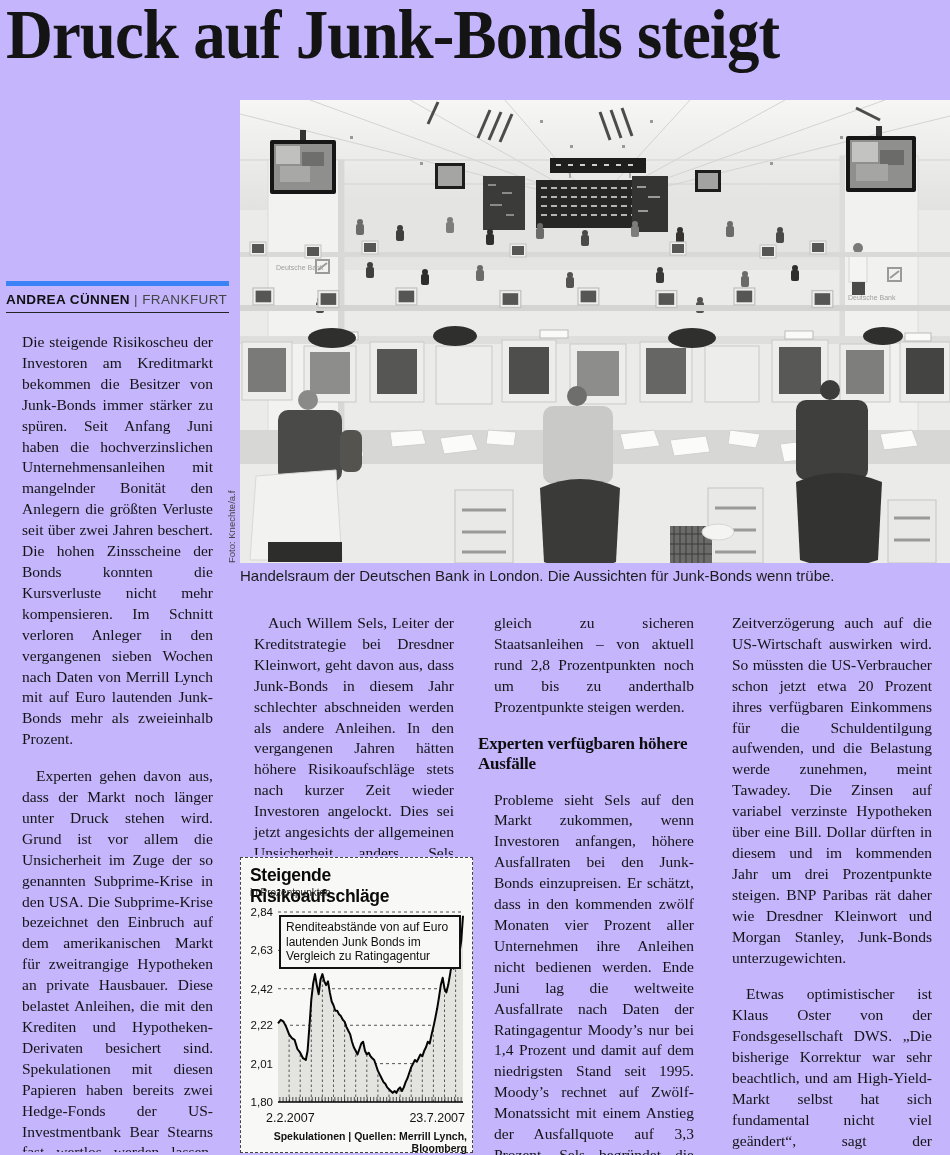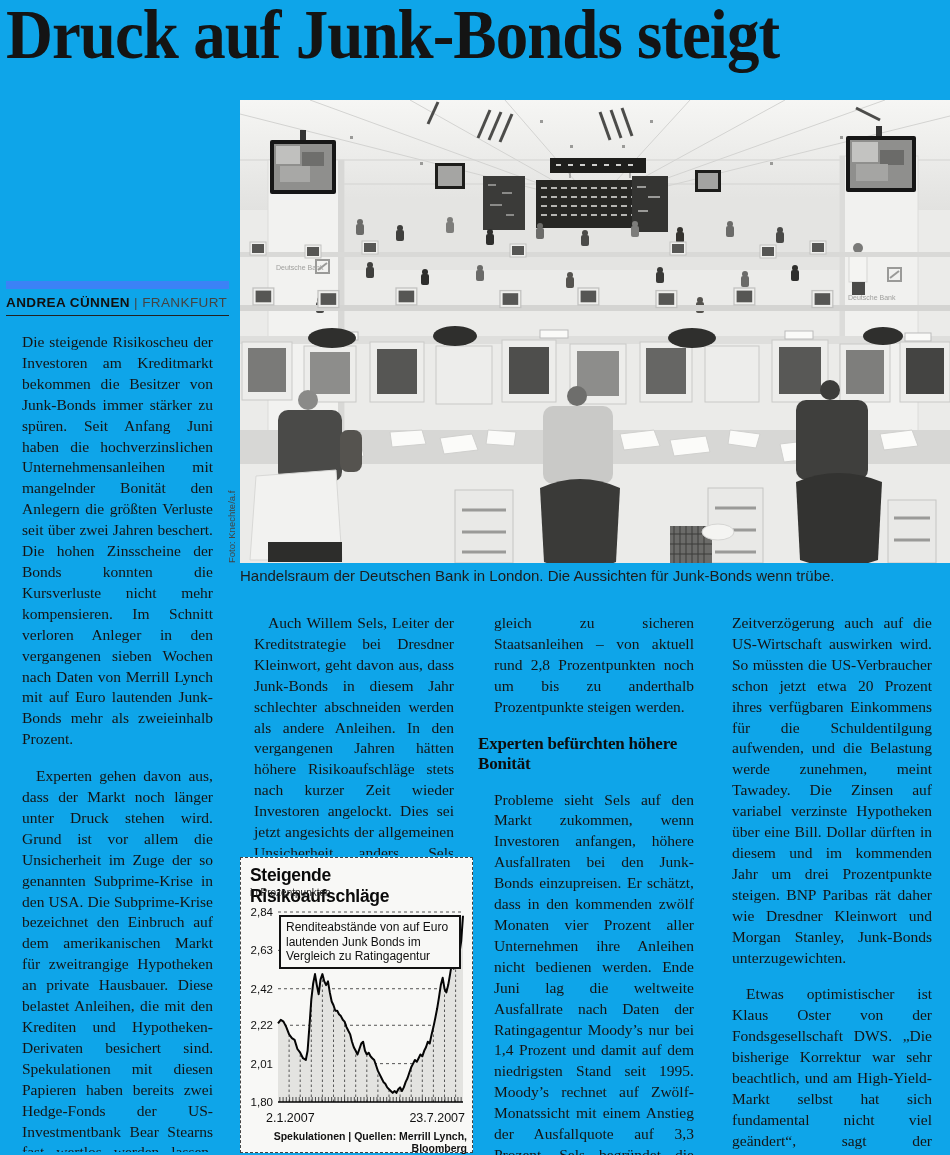--- a/index.html
+++ b/index.html
@@ -1,24 +1,24 @@
 <!DOCTYPE html>
 <html lang="de"><head>
 <meta charset="utf-8">
 <style>
   html,body{margin:0;padding:0;}
-  .page{position:relative;width:950px;height:1155px;background:#0ea5e9;overflow:hidden;
+  .page{position:relative;width:950px;height:1155px;background:#c4b5fd;overflow:hidden;
         font-family:"Liberation Serif",serif;color:#141414;}
   
   .headline{position:absolute;left:6px;top:-6px;width:944px;font-size:65px;font-weight:bold;
             letter-spacing:-1px;white-space:nowrap;transform:scaleY(1.08);transform-origin:top left;}
   
   .leftcol{position:absolute;left:6px;top:100px;width:223px;}
   .subhead{font-size:26px;line-height:33px;color:#111;}
-  .bylinewrap{position:absolute;left:6px;top:281px;width:223px;border-top:8px solid #3b82f6;
+  .bylinewrap{position:absolute;left:6px;top:281px;width:223px;border-top:5px solid #3b82f6;
               border-bottom:1px solid #222;padding:6px 0 5px 0;
               font-family:"Liberation Sans",sans-serif;font-size:13.5px;letter-spacing:.4px;}
   .byline-author{font-weight:bold;color:#111;}
   .byline-loc{color:#444;}
   .leftbody{position:absolute;left:6px;top:316px;width:223px;height:836px;overflow:hidden;}
   p.body{margin:16px;font-size:15.5px;line-height:20.9px;text-align:justify;hyphens:auto;
          overflow-wrap:break-word;}
   p.body.indent{text-indent:14px;}
   
   .photo{position:absolute;left:240px;top:100px;width:710px;height:463px;background:#e9e9e7;
@@ -352,21 +352,21 @@
 
   <div class="credit">Foto: Knechte/a.f</div>
   <div class="caption">Handelsraum der Deutschen Bank in London. Die Aussichten für Junk-Bonds wenn trübe.</div>
 
   <div class="col col2">
     <p class="body indent">Auch Willem Sels, Leiter der Kreditstrategie bei Dresdner Kleinwort, geht davon aus, dass Junk-Bonds in diesem Jahr schlechter abschneiden werden als andere Anleihen. In den vergangenen Jahren hätten höhere Risikoaufschläge stets nach kurzer Zeit wieder Investoren angelockt. Dies sei jetzt angesichts der allgemeinen Unsicherheit anders. Sels erwartet, dass die Risikoprämien – also die Renditeabstände von hochverzinslichen Unternehmensanleihen im Ver-</p>
   </div>
 
   <div class="col col3">
     <p class="body">gleich zu sicheren Staatsanleihen – von aktuell rund 2,8 Prozentpunkten noch um bis zu anderthalb Prozentpunkte steigen werden.</p>
-    <div class="crosshead">Experten befürchten höhere Bonität</div>
+    <div class="crosshead">Experten verfügbaren höhere Ausfälle</div>
     <p class="body">Probleme sieht Sels auf den Markt zukommen, wenn Investoren anfangen, höhere Ausfallraten bei den Junk-Bonds einzupreisen. Er schätzt, dass in den kommenden zwölf Monaten vier Prozent aller Unternehmen ihre Anleihen nicht bedienen werden. Ende Juni lag die weltweite Ausfallrate nach Daten der Ratingagentur Moody’s nur bei 1,4 Prozent und damit auf dem niedrigsten Stand seit 1995. Moody’s rechnet auf Zwölf-Monatssicht mit einem Anstieg der Ausfallquote auf 3,3 Prozent. Sels begründet die höhere Schätzung von Dresdner Kleinwort damit, dass Banken bei der Kreditvergabe zunehmend restriktiver würden. Dies treffe besonders schwache, hochverschuldete Unternehmen.</p>
 
   </div>
 
   <div class="col col4">
     <p class="body">Zeitverzögerung auch auf die US-Wirtschaft auswirken wird. So müssten die US-Verbraucher schon jetzt etwa 20 Prozent ihres verfügbaren Einkommens für die Schuldentilgung aufwenden, und die Belastung werde zunehmen, meint Tawadey. Die Zinsen auf variabel verzinste Hypotheken über eine Bill. Dollar dürften in diesem und im kommenden Jahr um drei Prozentpunkte steigen. BNP Paribas rät daher wie Dresdner Kleinwort und Morgan Stanley, Junk-Bonds unterzugewichten.</p>
     <p class="body indent">Etwas optimistischer ist Klaus Oster von der Fondsgesellschaft DWS. „Die bisherige Korrektur war sehr beachtlich, und am High-Yield-Markt selbst hat sich fundamental nicht viel geändert“, sagt der Portfoliomanager. Oster erwartet am Markt in diesem Jahr Erträge zwischen vier und fünf Prozent. Allerdings schränkt auch er ein, dass die Risiken aus der Subprime-Krise derzeit schwer einzuschätzen seien. Das meinen auch die Strategen von JP Morgan, die angesichts der gestiegenen Risikoaufschläge aber langsam wieder Chancen bei Junk-Bonds sehen.</p>
   </div>
 
   <div class="chart">
@@ -456,19 +456,19 @@
         <line x1="204.2" y1="196" x2="204.2" y2="191" stroke="#222" stroke-width="0.8"></line>
         <line x1="207.4375" y1="196" x2="207.4375" y2="191" stroke="#222" stroke-width="0.8"></line>
         <line x1="210.675" y1="196" x2="210.675" y2="191" stroke="#222" stroke-width="0.8"></line>
         <line x1="213.9125" y1="196" x2="213.9125" y2="191" stroke="#222" stroke-width="0.8"></line>
         <line x1="217.15" y1="196" x2="217.15" y2="191" stroke="#222" stroke-width="0.8"></line>
         <polyline points="34.0,117.4 36.8,113.8 39.5,115.6 42.3,121.1 45.1,128.4 47.9,132.1 50.6,133.9 53.4,143.0 56.2,146.7 59.0,152.2 61.8,154.0 63.6,144.8 65.5,119.3 67.3,93.7 69.2,77.2 71.0,68.1 72.8,79.1 74.7,88.2 76.5,73.6 78.4,68.1 80.3,75.4 82.1,79.1 84.0,75.4 85.8,86.4 87.7,95.5 89.5,99.2 91.3,104.7 93.2,104.7 95.0,108.3 96.9,110.1 98.8,113.8 100.6,115.6 102.5,121.1 104.3,124.8 106.2,128.4 108.0,135.7 109.8,141.2 111.7,144.8 113.5,148.5 115.4,143.0 117.3,137.5 119.1,135.7 121.0,144.8 122.8,148.5 124.7,146.7 126.5,150.3 128.3,152.2 130.2,154.0 132.1,159.5 133.9,164.9 135.8,168.6 137.6,172.3 139.4,175.9 141.3,177.7 143.2,181.4 145.0,183.2 146.8,185.0 148.7,186.9 150.6,185.0 152.4,186.9 154.3,183.2 156.1,181.4 157.9,185.0 159.8,181.4 161.7,175.9 163.5,172.3 165.3,166.8 167.2,161.3 169.1,157.6 170.9,154.0 172.8,155.8 174.6,152.2 176.4,148.5 178.3,150.3 180.2,144.8 182.0,141.2 183.8,135.7 185.7,137.5 187.6,128.4 189.4,121.1 191.3,112.0 193.1,102.8 194.9,91.9 196.8,79.1 198.7,71.8 200.5,82.7 202.3,86.4 204.2,79.1 206.1,68.1 207.9,57.2 209.8,62.6 211.6,53.5 213.4,46.2 215.3,48.0 217.2,35.2 218.1,22.4 219.0,9.7" fill="none" stroke="#050505" stroke-width="2" stroke-linejoin="round"></polyline>
         <line x1="34" y1="196" x2="219" y2="196" stroke="#000" stroke-width="1.4"></line>
       </svg>
     <div class="chart-anno">Renditeabstände von auf Euro lautenden Junk Bonds im Vergleich zu Ratingagentur</div>
     <div class="chart-xlabels">
-      <span class="xs">2.1.2007</span>
+      <span class="xs">2.2.2007</span>
       <span class="xe">23.7.2007</span>
     </div>
     <div class="chart-source">Spekulationen | Quellen: Merrill Lynch, Bloomberg</div>
   </div>
 
 </div>
 
 </body></html>

